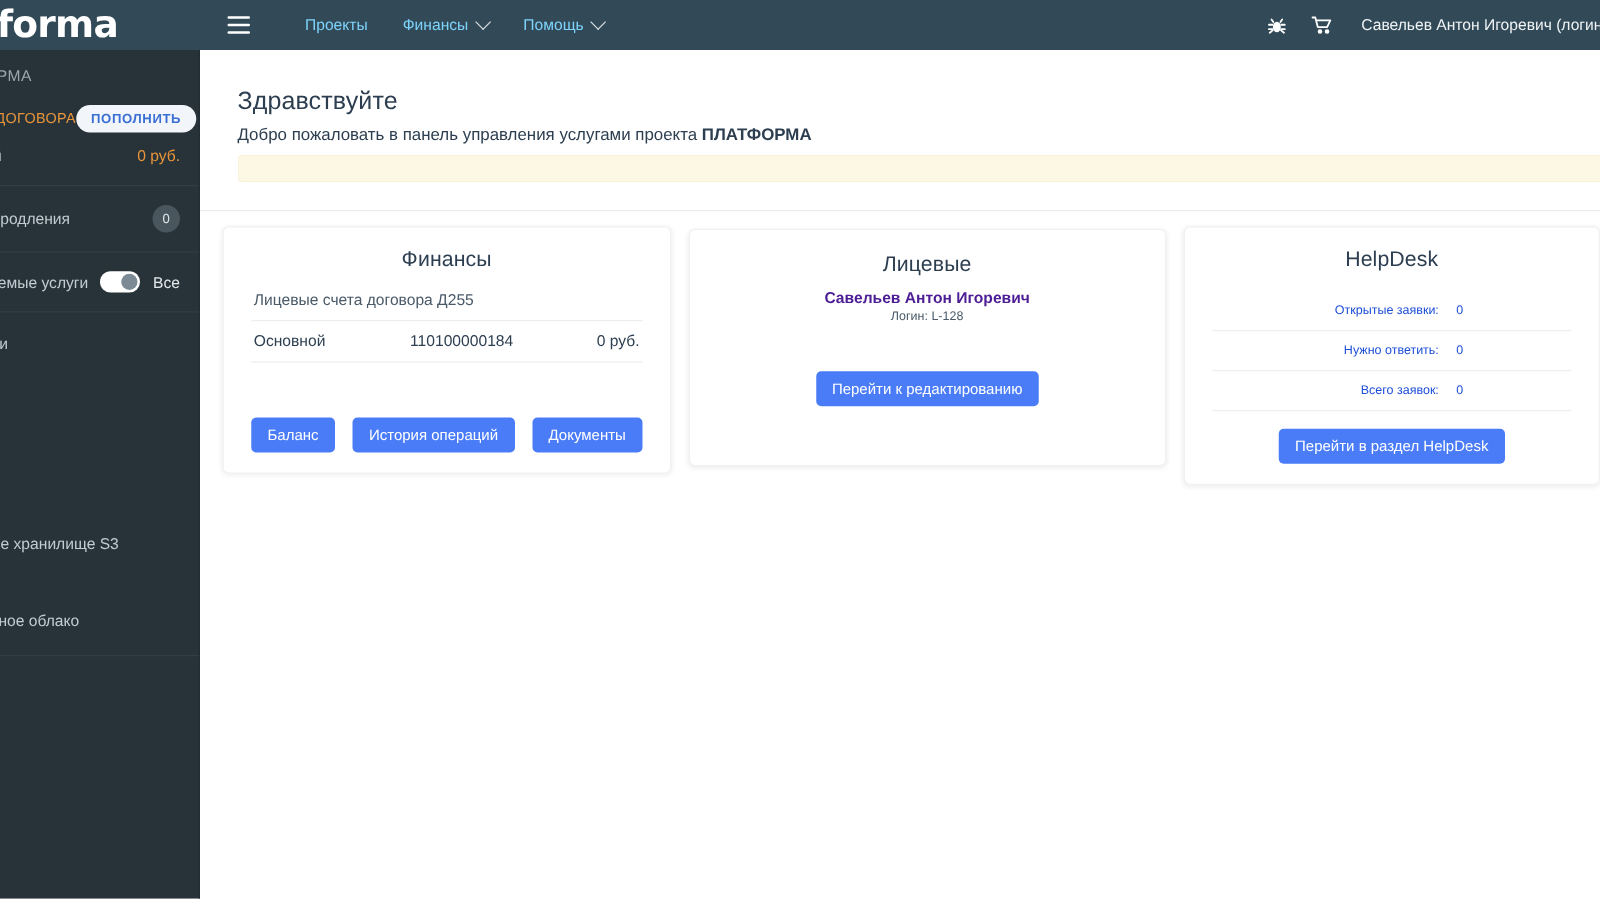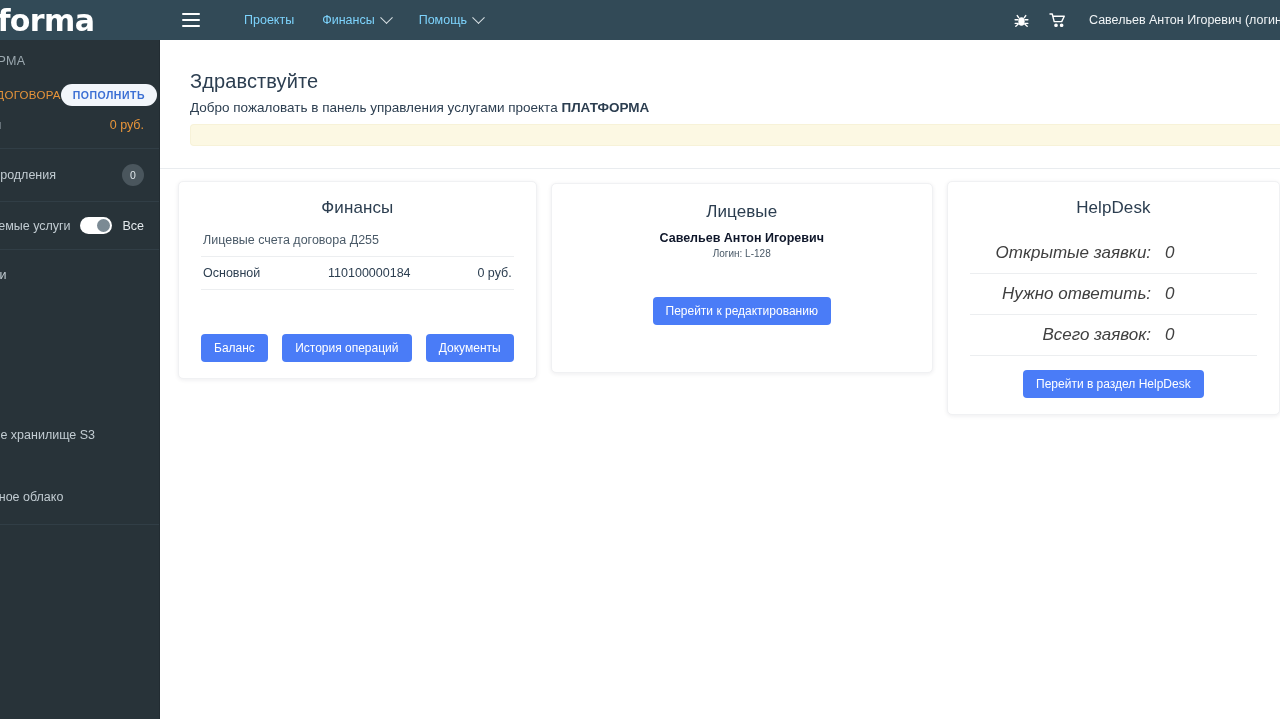--- a/index.html
+++ b/index.html
@@ -393,43 +393,42 @@
     cursor: pointer;
     white-space: nowrap;
     font-family: inherit;
   }
 
   
   .prof-name {
     text-align: center;
     font-size: 12.5px;
     font-weight: 700;
-    color: #0f172a;
+    color: #4c1d95;
     margin-top: -6px;
   }
   .prof-login {
     text-align: center;
     font-size: 10px;
     color: #4a5a68;
     margin-top: 3px;
   }
   .prof-btn-row {
     display: flex;
     justify-content: center;
     margin-top: 38px;
   }
 
   
   .hd-table { width: 100%; border-collapse: collapse; }
   .hd-table td {
-    font-size: 17px;
-    color: #404040;
+    font-size: 10px;
+    color: #1d4ed8;
     padding: 10px 0;
     border-bottom: 1px solid #eceef0;
-    font-style: italic;
   }
   .hd-table tr:first-child td { border-top: none; }
   .hd-table td.hd-label { text-align: right; width: 68%; padding-right: 14px; }
   .hd-table td.hd-value { text-align: left; width: 32%; }
 
   .hd-btn-row {
     display: flex;
     justify-content: center;
     margin-top: 14px;
   }

